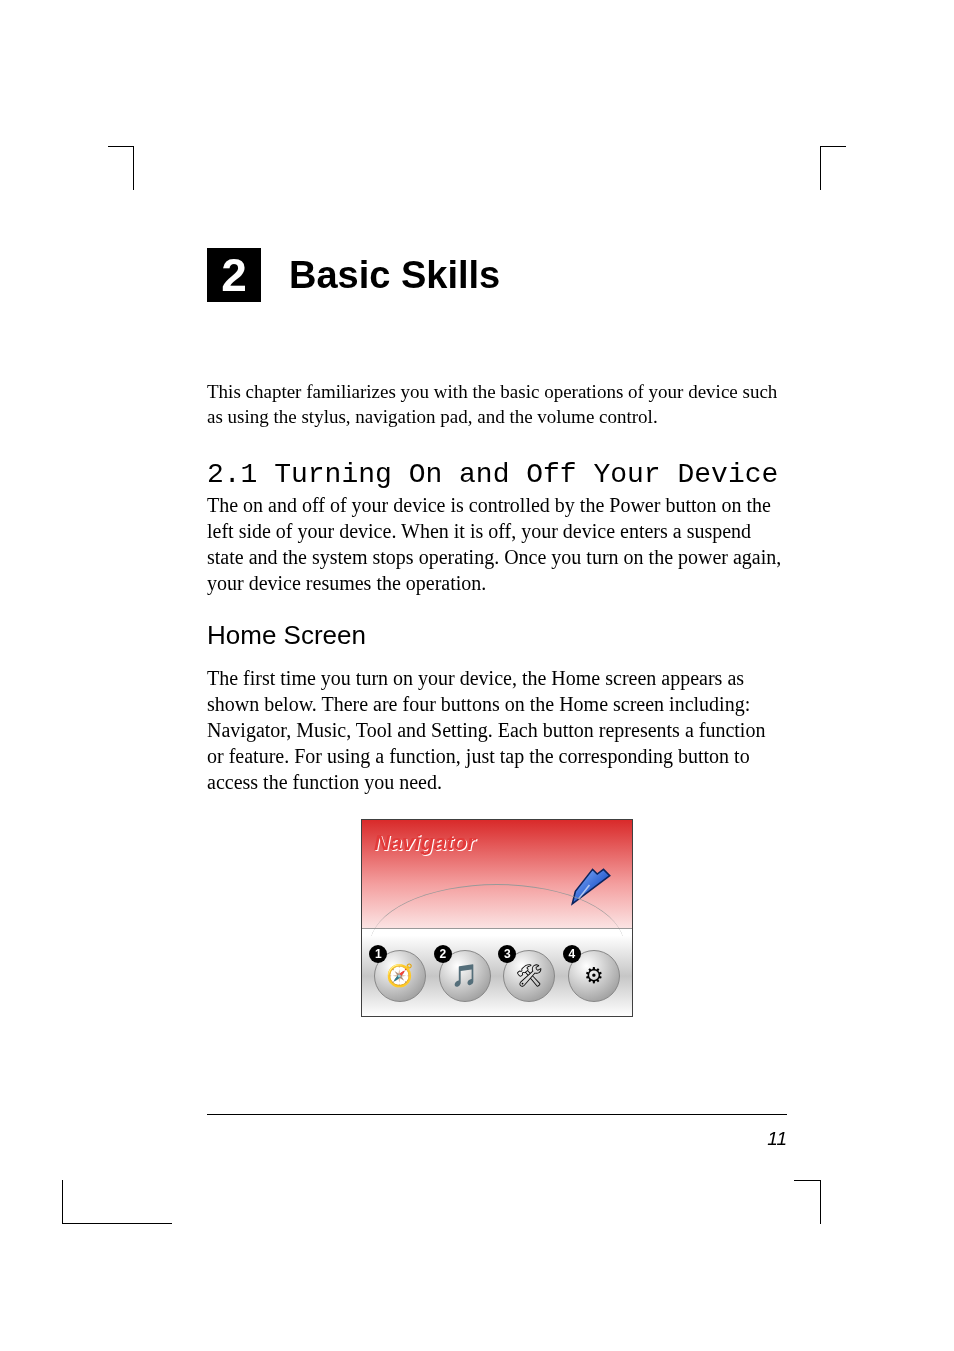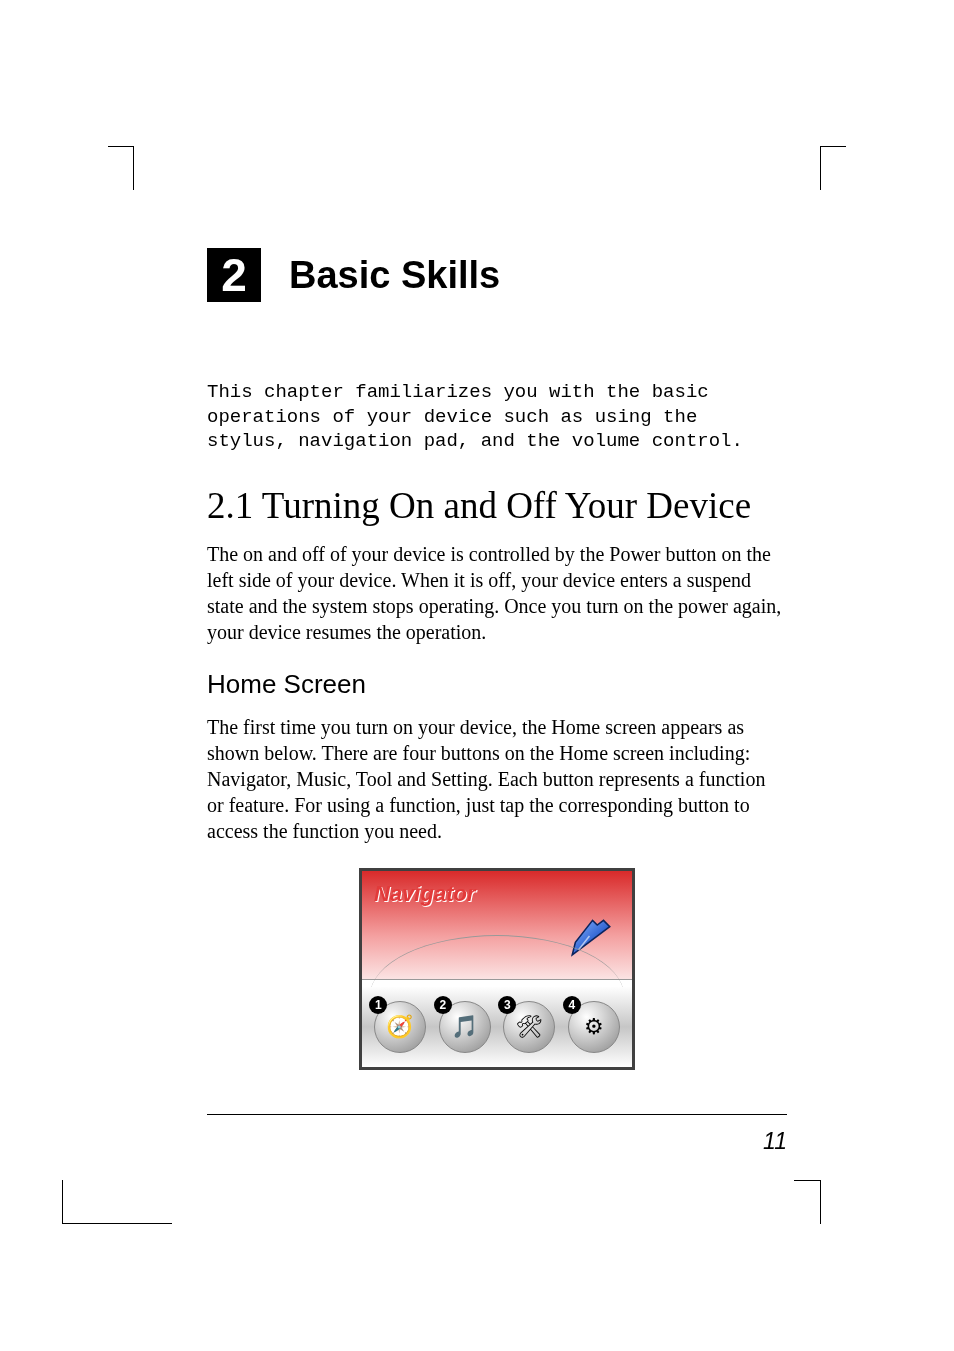--- a/index.html
+++ b/index.html
@@ -46,46 +46,45 @@
   .chapter-title {
     font-family: Arial, Helvetica, sans-serif;
     font-weight: 700;
     font-size: 38px;
     margin-left: 14px;
   }
   .intro {
     font-size: 19px;
     line-height: 1.3;
     margin-bottom: 30px;
+  }
+  .section-heading {
     font-family: Liberation Mono, monospace;
-  }
-  .section-heading {
-    font-family: Liberation Serif, serif;
-    font-size: 37px;
+    font-size: 28px;
     font-weight: 400;
-    margin-bottom: 14px;
+    margin-bottom: 2px;
   }
   .section-body {
     font-size: 20px;
     line-height: 1.3;
     margin-bottom: 24px;
   }
   .subheading {
     font-family: Arial, Helvetica, sans-serif;
     font-size: 26px;
     font-weight: 400;
     margin-bottom: 14px;
     margin-top: 16px;
   }
 
   .screenshot {
     width: 270px;
     height: 196px;
     margin: 16px auto 0 auto;
-    border: 3px solid #404040;
+    border: 1px solid #404040;
     background: #fff;
     position: relative;
     overflow: hidden;
   }
   .screenshot-top {
     position: absolute;
     left: 0; top: 0;
     width: 100%;
     height: 108px;
     background: linear-gradient(#d92a2a, #f4a0a0 60%, #fbe3e3);
@@ -164,21 +163,21 @@
     top: 1114px;
     width: 580px;
     border-top: 1px solid #000;
   }
   .page-number {
     position: absolute;
     right: 167px;
     top: 1128px;
     font-family: Arial, Helvetica, sans-serif;
     font-style: italic;
-    font-size: 23px;
+    font-size: 19px;
   }
 </style>
 </head>
 <body>
 
 <div class="page">
 
   <div class="crop-mark" style="left:108px; top:146px; width:26px; height:1px;"></div>
   <div class="crop-mark" style="left:133px; top:146px; width:1px; height:44px;"></div>
   <div class="crop-mark" style="left:820px; top:146px; width:26px; height:1px;"></div>

